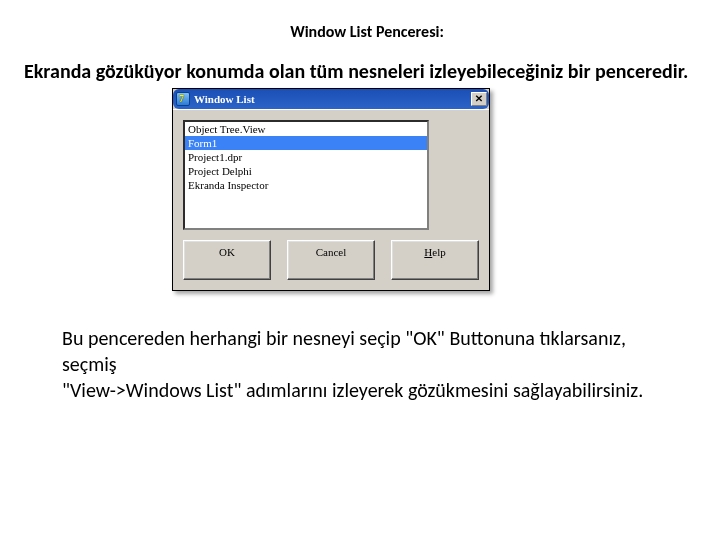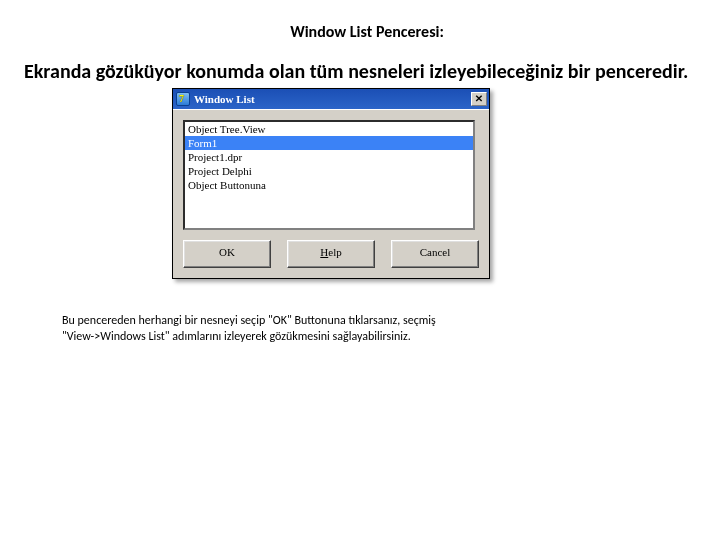--- a/index.html
+++ b/index.html
@@ -3,34 +3,34 @@
 <meta charset="utf-8">
 <style>
   * { box-sizing: border-box; margin: 0; padding: 0; }
   body { width: 720px; height: 540px; background: #fff; font-family: Calibri, Arial, sans-serif; color: #000; position: relative; }
   .page { padding: 16px 24px 0 24px; }
   .heading { font-size: 16px; font-weight: 700; margin: 6px 0 18px 14px; text-align: center; }
   .intro { font-size: 20px; line-height: 1.25; margin: 0 0 0 0; font-weight: bold; }
 
   .dialog-wrap { margin: 4px 0 0 148px; }
   .dialog { width: 318px; background: #d4d0c8; border: 1px solid #000; box-shadow: 3px 3px 4px rgba(0,0,0,.35); font-family: Tahoma, Arial, sans-serif; }
-  .titlebar { height: 20px; background: linear-gradient(#1b4fb5,#2b64c8); display: flex; align-items: center; padding: 0 2px 0 3px; }
+  .titlebar { height: 20px; background: linear-gradient(#1b4fb5,#2b64c8); display: flex; align-items: center; padding: 0 2px 0 3px; border-radius: 6px; }
   .tb-icon { width: 14px; height: 14px; display: inline-block; background: linear-gradient(#7fbff4,#2b7bd6); border: 1px solid #0a3f90; border-radius: 2px; margin-right: 4px; position: relative; }
   .tb-icon::after{content:"7";position:absolute;left:2px;top:-1px;font:700 10px/14px Tahoma;color:#fff800;text-shadow:0 0 1px #000;}
   .tb-title { color: #fff; font: 700 11px/14px Tahoma; flex: 1; }
   .tb-close { width: 16px; height: 14px; background: #d4d0c8; border: 1px solid #808080; border-top-color:#fff;border-left-color:#fff; display: flex; align-items: center; justify-content: center; font: 700 10px/10px Arial; cursor: pointer; }
   .client { padding: 10px 10px 10px 10px; border-top: 1px solid #fff; }
-  .listbox { width: 292px; height: 110px; background: #fff; border: 2px inset #808080; overflow: hidden; }
+  .listbox { width: 246px; height: 110px; background: #fff; border: 2px inset #808080; overflow: hidden; }
   .listbox .item { font: 400 11px/14px Tahoma; padding: 0 3px; white-space: nowrap; }
   .listbox .item.selected { background: #3b82f6; color: #fff; }
   .btnrow { display: flex; justify-content: space-between; margin-top: 10px; }
-  .btn { width: 88px; height: 28px; background: #d4d0c8; border: 1px solid #404040; border-top-color:#fff;border-left-color:#fff; box-shadow: inset -1px -1px 0 #808080, inset 1px 1px 0 #dfdfdf; font: 400 11px/22px Tahoma; text-align: center; cursor: pointer; }
+  .btn { width: 88px; height: 40px; background: #d4d0c8; border: 1px solid #404040; border-top-color:#fff;border-left-color:#fff; box-shadow: inset -1px -1px 0 #808080, inset 1px 1px 0 #dfdfdf; font: 400 11px/22px Tahoma; text-align: center; cursor: pointer; }
   .btn .ul { text-decoration: underline; }
 
-  .para { font-size: 12px; line-height: 1.3; margin: 34px 0 0 38px; max-width: 620px; }
+  .para { font-size: 20px; line-height: 1.3; margin: 34px 0 0 38px; max-width: 620px; }
 </style>
 </head>
 <body>
 
 <div class="page">
   <div class="heading">Window List Penceresi:</div>
   <div class="intro">Ekranda gözüküyor konumda olan tüm nesneleri izleyebileceğiniz bir penceredir.</div>
 
   <div class="dialog-wrap">
     <div class="dialog">
@@ -38,26 +38,26 @@
         <span class="tb-icon"></span>
         <span class="tb-title">Window List</span>
         <span class="tb-close">✕</span>
       </div>
       <div class="client">
         <div class="listbox">
           <div class="item">Object Tree.View</div>
           <div class="item selected">Form1</div>
           <div class="item">Project1.dpr</div>
           <div class="item">Project Delphi</div>
-          <div class="item">Object Buttonuna</div>
+          <div class="item">Ekranda Inspector</div>
         </div>
         <div class="btnrow">
           <div class="btn">OK</div>
+          <div class="btn">Cancel</div>
           <div class="btn"><span class="ul">H</span><span>elp</span></div>
-          <div class="btn">Cancel</div>
         </div>
       </div>
     </div>
   </div>
 
   <div class="para">
     <div>Bu pencereden herhangi bir nesneyi seçip "OK" Buttonuna tıklarsanız, seçmiş</div>
     <div>"View-&gt;Windows List" adımlarını izleyerek gözükmesini sağlayabilirsiniz.</div>
   </div>
 </div>

